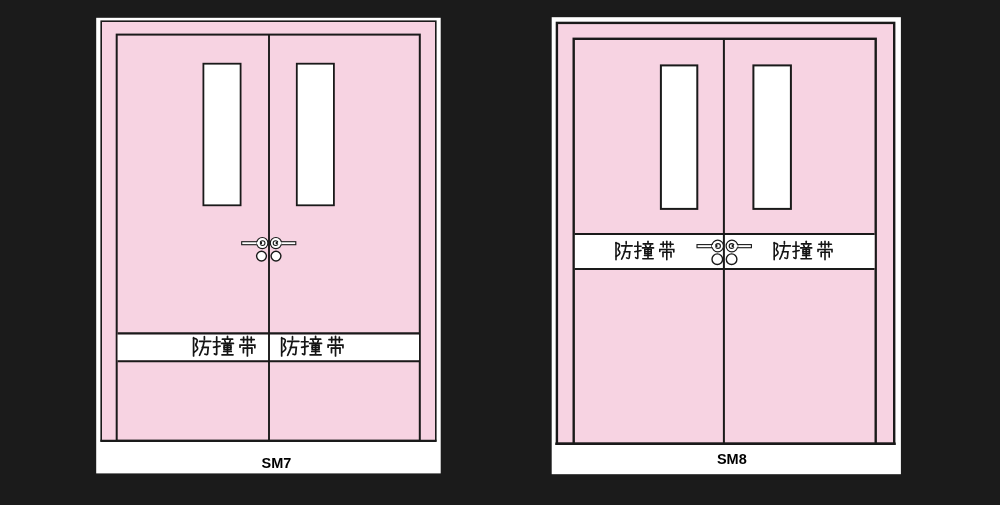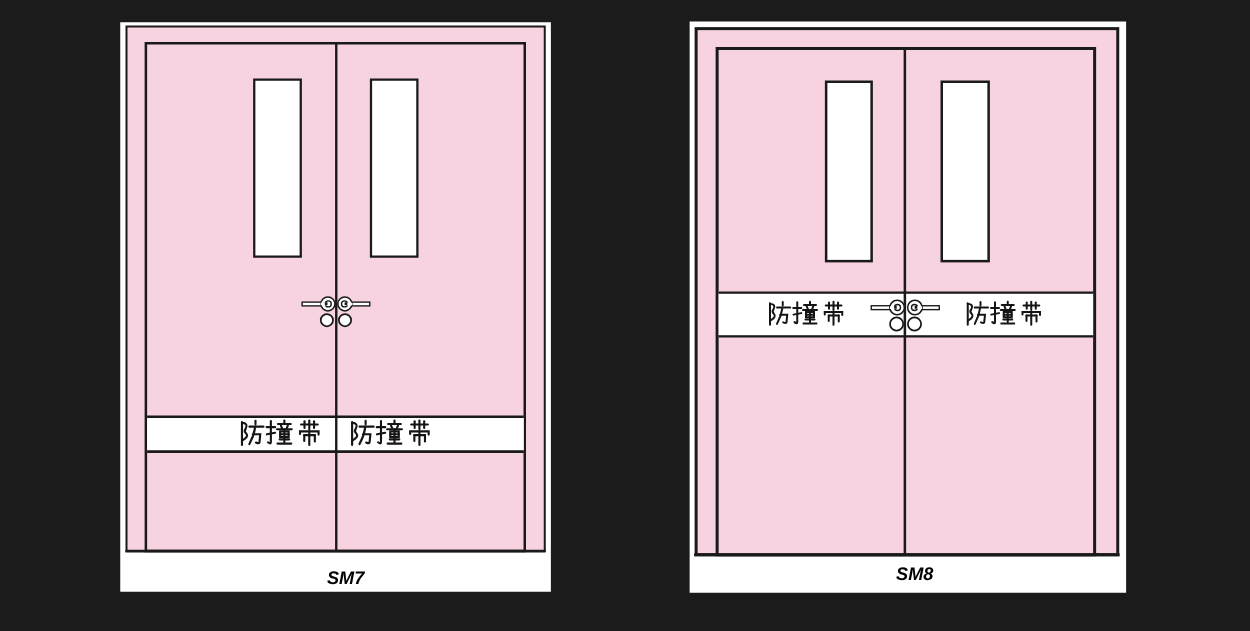--- a/index.html
+++ b/index.html
@@ -1,17 +1,17 @@
 <!DOCTYPE html>
 <html><head>
 <meta charset="utf-8">
 <style>
   html,body{margin:0;padding:0;background:#1b1b1b;}
   .stage{position:relative;width:988px;height:505px;background:#e5e5e5;overflow:hidden;
-         font-family:"Liberation Sans", sans-serif;font-style:italic;}
+         font-family:"Liberation Sans", sans-serif;}
   svg{display:block;}
 </style>
 </head>
 <body>
 <div class="stage">
 <svg width="1000" height="505" viewBox="0 0 1000 505">
 <defs>
 
   <g id="c-fang" fill="none" stroke="#151515" stroke-width="8" stroke-linecap="round">
     <path d="M15,8 V94"></path>

